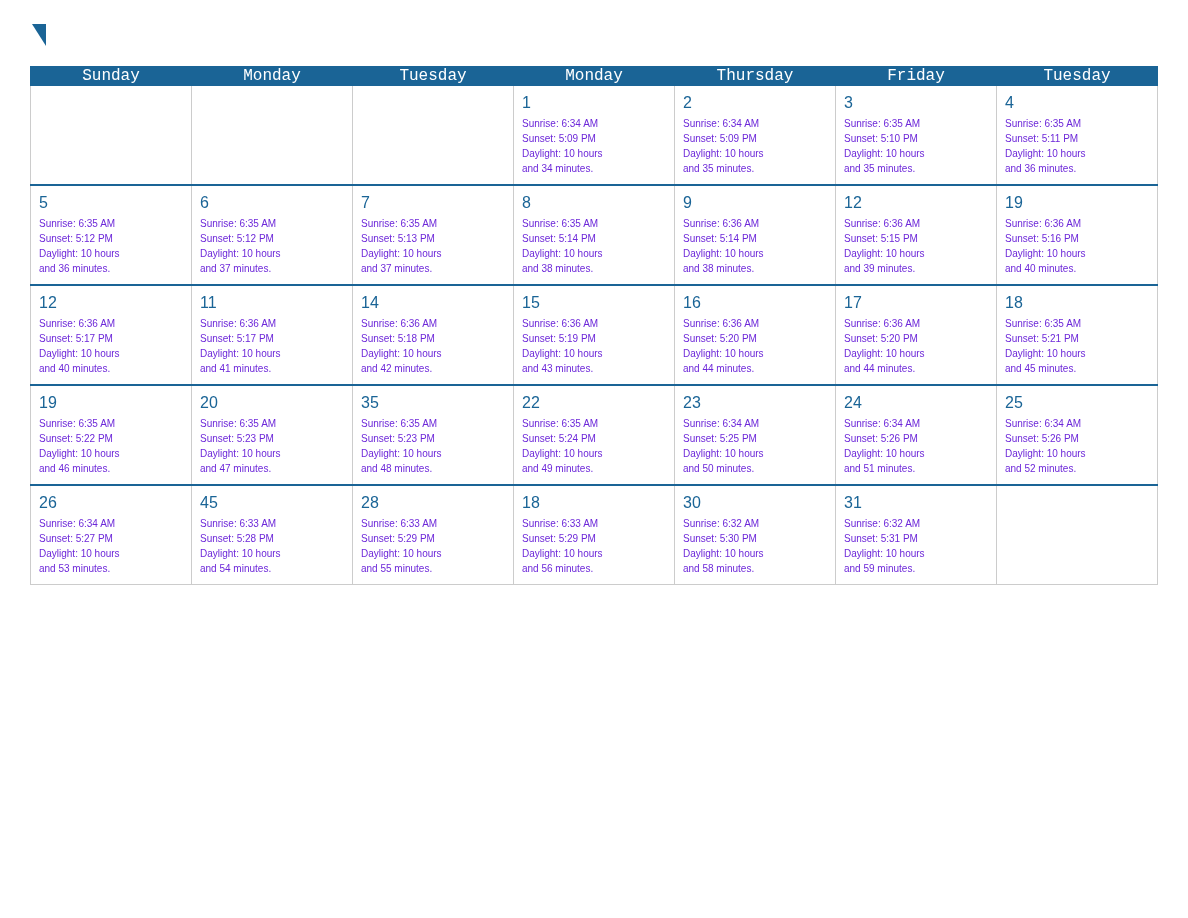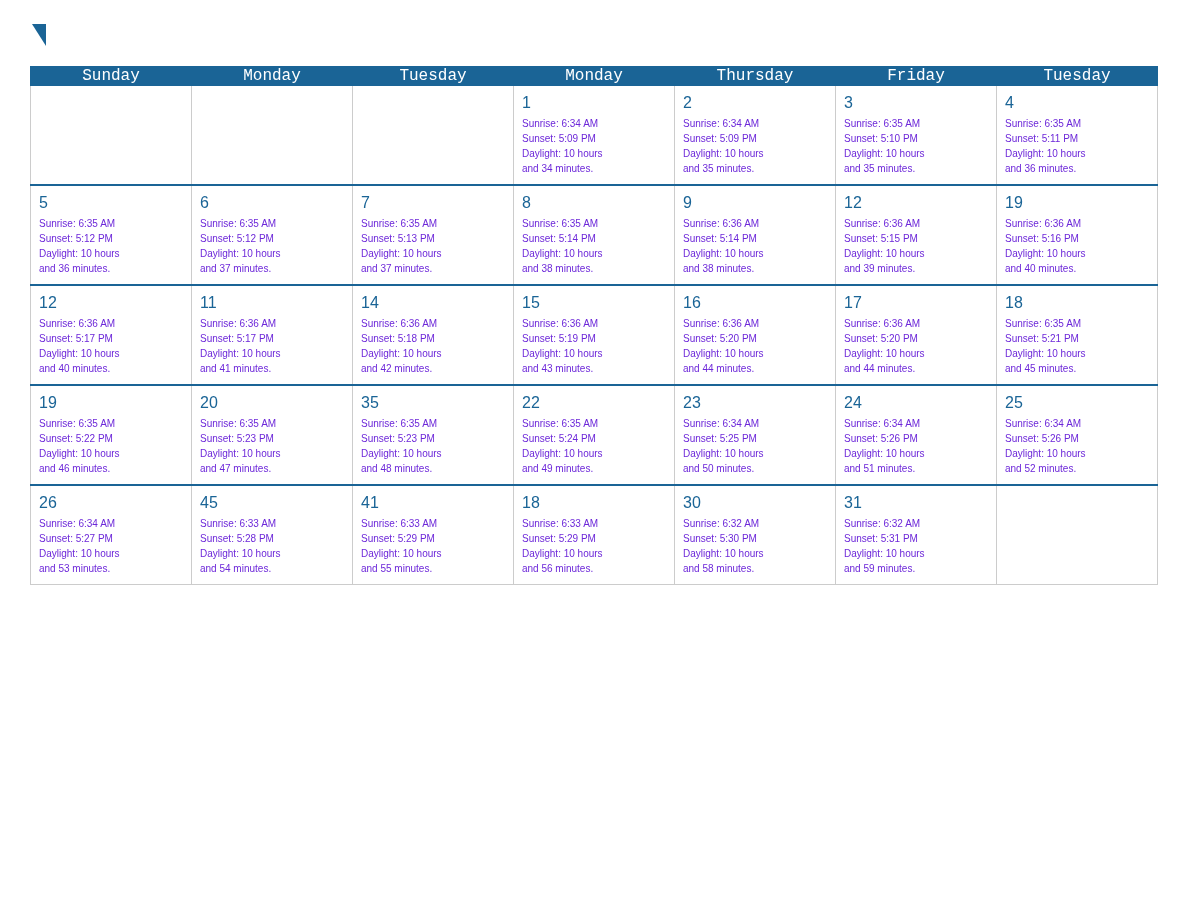--- a/index.html
+++ b/index.html
@@ -326,21 +326,21 @@
 and 53 minutes.</div>
         </td>
         <td>
           <span class="day-number">45</span>
           <div class="day-info" style="white-space: pre-line;">Sunrise: 6:33 AM
 Sunset: 5:28 PM
 Daylight: 10 hours
 and 54 minutes.</div>
         </td>
         <td>
-          <span class="day-number">41</span>
+          <span class="day-number">28</span>
           <div class="day-info" style="white-space: pre-line;">Sunrise: 6:33 AM
 Sunset: 5:29 PM
 Daylight: 10 hours
 and 55 minutes.</div>
         </td>
         <td>
           <span class="day-number">18</span>
           <div class="day-info" style="white-space: pre-line;">Sunrise: 6:33 AM
 Sunset: 5:29 PM
 Daylight: 10 hours

